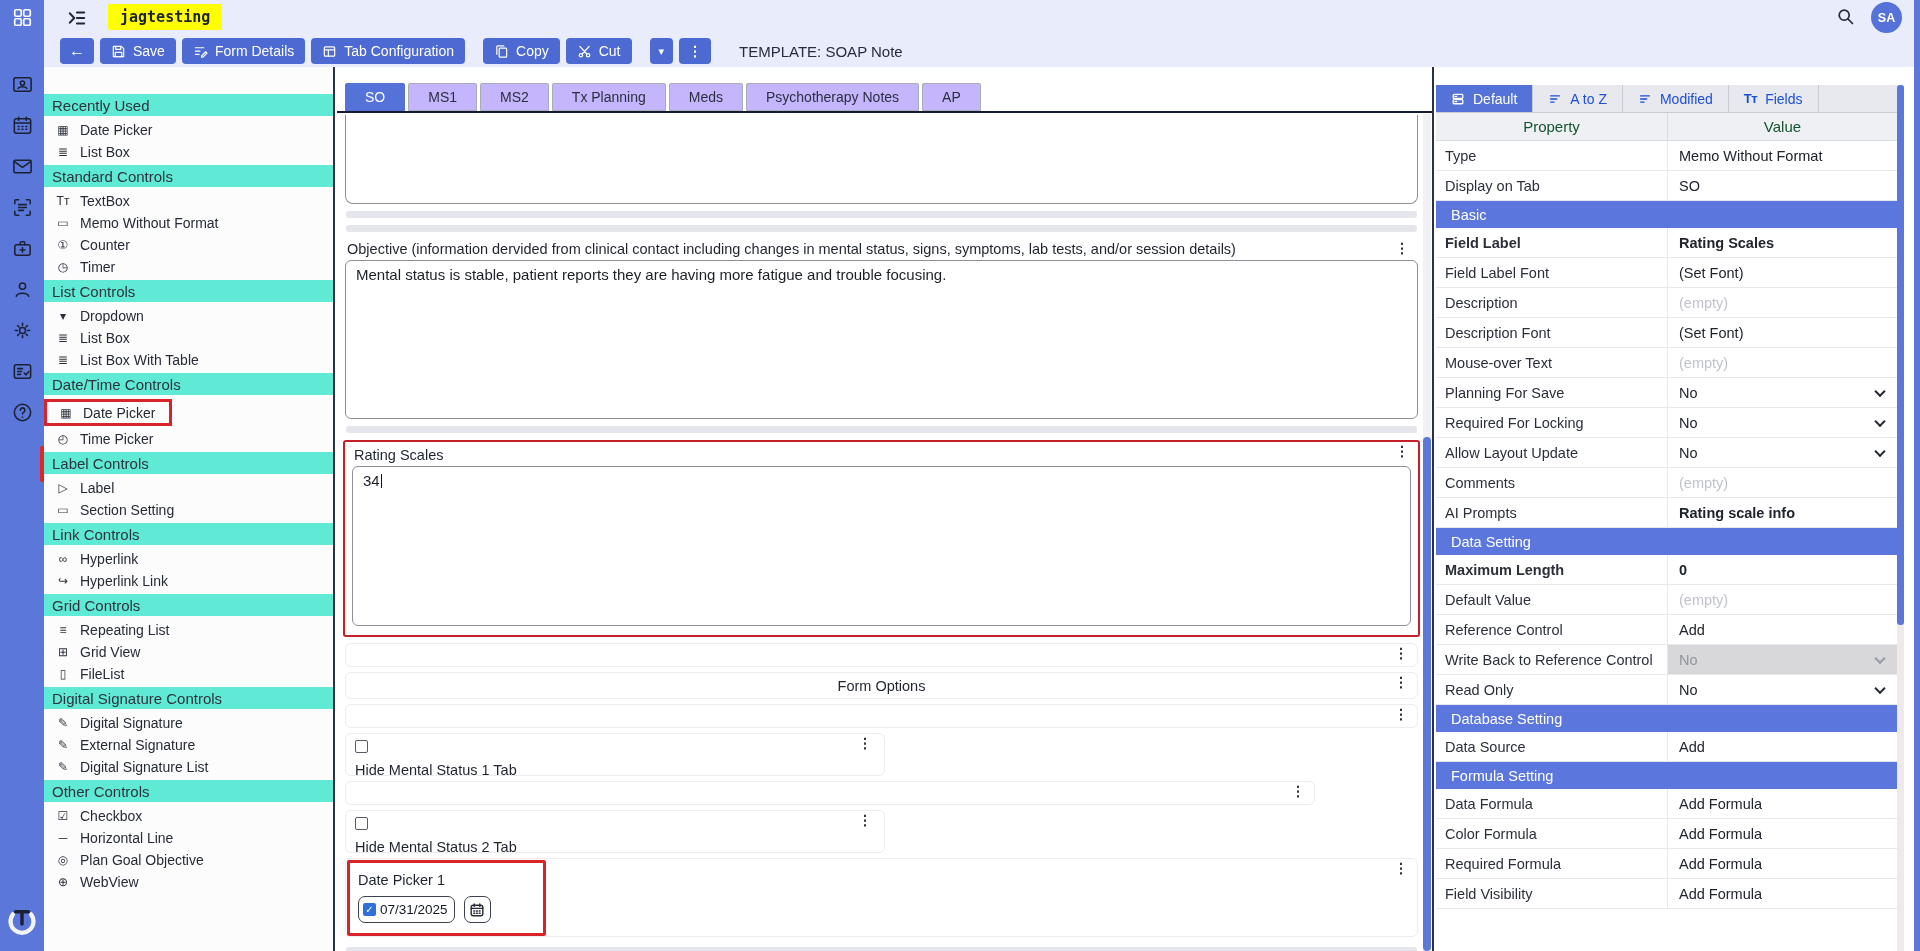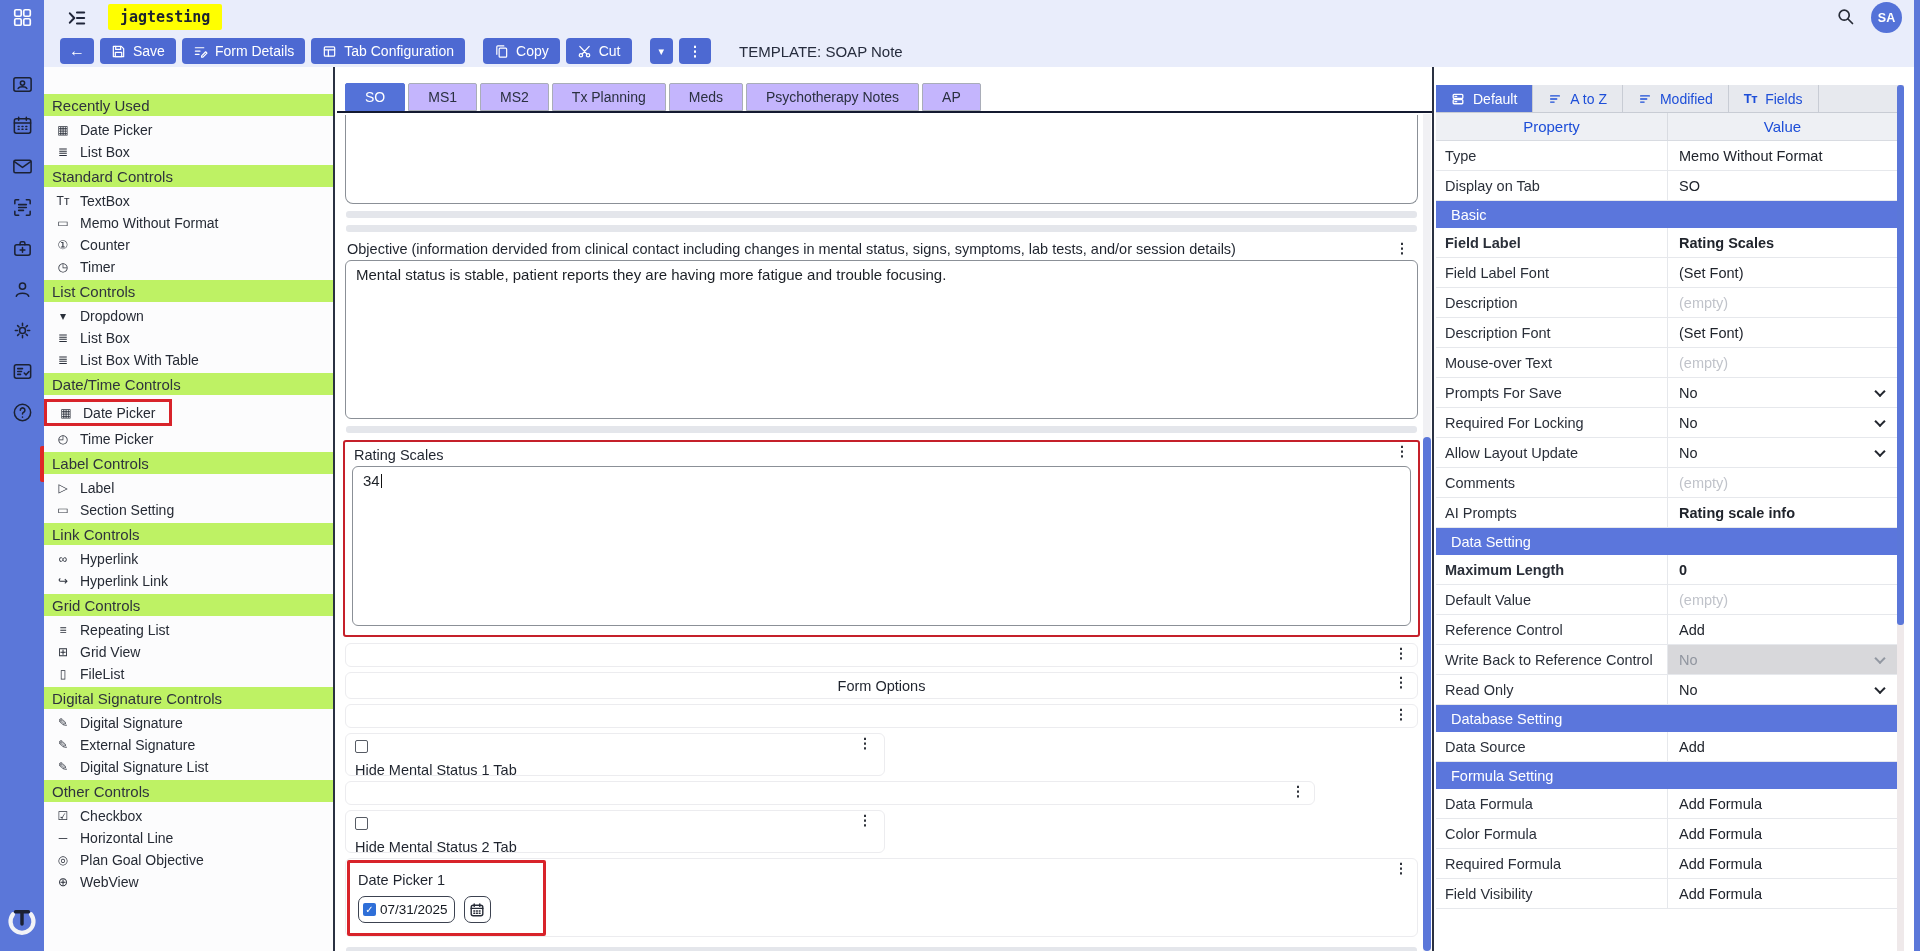--- a/index.html
+++ b/index.html
@@ -27,21 +27,21 @@
   
   #toolbar{position:absolute;left:44px;top:35px;width:1876px;height:32px;background:#e9edfb;display:flex;align-items:center;padding-left:16px;}
   .tbtn{height:26px;background:#4d69d2;color:#fff;border:none;border-radius:4px;font-size:14px;
     font-family:"Liberation Sans",sans-serif;display:inline-flex;align-items:center;gap:7px;padding:0 11px;margin-right:6px;cursor:pointer;}
   .tbtn svg{width:15px;height:15px;stroke:#fff;fill:none;stroke-width:1.3;stroke-linecap:round;stroke-linejoin:round;}
   .tbtn.sq{padding:0 9px;}
   .gap{width:12px;}
   #template-label{color:#262c3d;font-size:15px;margin-left:22px;}
   
   #palette{position:absolute;left:44px;top:67px;width:291px;height:884px;background:#fcfcfd;border-right:2px solid #2a3142;padding-top:24px;}
-  .pal-header{height:22px;background:#bef264;color:#2f333d;font-size:15px;display:flex;align-items:center;padding-left:8px;margin:3px 0;}
+  .pal-header{height:22px;background:#5eead4;color:#2f333d;font-size:15px;display:flex;align-items:center;padding-left:8px;margin:3px 0;}
   .pal-item{height:21px;display:flex;align-items:center;padding-left:9px;margin:1px 0;cursor:pointer;}
   .pal-ico{width:20px;text-align:center;font-size:12px;color:#2a2f3a;flex:none;}
   .pal-label{font-size:14px;color:#262b35;margin-left:7px;white-space:nowrap;}
   .pal-item.hl{display:inline-flex;width:max-content;padding-right:14px;border:3px solid #d8232a;height:27px;margin:1px 0 1px 0;}
   
   #main{position:absolute;left:337px;top:67px;width:1097px;height:884px;background:#fff;border-right:2px solid #2a3142;}
   #tabstrip{position:absolute;left:0;top:16px;width:100%;height:30px;border-bottom:2px solid #141a30;padding-left:8px;display:flex;align-items:flex-end;}
   .tab{height:28px;display:inline-flex;align-items:center;justify-content:center;padding:0 19px;margin-right:3px;
     background:#c4b5fd;border:1px solid #a9adb8;border-radius:2px 2px 0 0;font-size:14px;color:#2a3040;cursor:pointer;}
   .tab.active{background:#5472d8;border-color:#5472d8;color:#fff;}
@@ -72,21 +72,21 @@
   #cal-btn svg{width:16px;height:16px;stroke:#262b36;fill:none;stroke-width:1.4;stroke-linecap:round;}
   #main-scroll{position:absolute;right:1px;top:47px;width:8px;height:837px;background:#f1f1f4;}
   #main-thumb{position:absolute;left:0;top:323px;width:8px;height:514px;background:#5b77d9;border-radius:4px;}
   
   #props{position:absolute;left:1436px;top:67px;width:461px;height:884px;background:#fff;}
   #prop-tabs{position:absolute;left:0;top:18px;width:100%;height:28px;background:#e7e9ee;border-bottom:1px solid #c8ccd4;display:flex;}
   .ptab{display:flex;align-items:center;gap:8px;padding:0 15px;font-size:14px;color:#1d4ed8;border-right:1px solid #c8ccd4;cursor:pointer;white-space:nowrap;}
   .ptab svg{width:14px;height:14px;stroke:currentColor;fill:none;stroke-width:1.5;stroke-linecap:round;}
   .ptab.active{background:#5472d8;color:#fff;}
   .ptab .tt{font-size:13px;font-weight:bold;letter-spacing:-.5px;}
-  #grid-header{position:absolute;left:0;top:46px;width:100%;height:28px;background:#eef0f4;border-bottom:1px solid #d8dbe1;display:flex;font-size:15px;color:#1d4ed8;}
+  #grid-header{position:absolute;left:0;top:46px;width:100%;height:28px;background:#eef0f4;border-bottom:1px solid #d8dbe1;display:flex;font-size:15px;color:#14532d;}
   #grid-header div{display:flex;align-items:center;justify-content:center;}
   #gh-p{width:232px;border-right:1px solid #d8dbe1;}
   #gh-v{flex:1;}
   #prop-rows{position:absolute;left:0;top:74px;width:100%;height:810px;overflow:hidden;}
   .prow{display:flex;height:30px;border-bottom:1px solid #e6e8ec;font-size:14.5px;}
   .pcell{width:232px;padding-left:9px;color:#2a2f39;border-right:1px solid #e6e8ec;display:flex;align-items:center;}
   .vcell{flex:1;padding-left:11px;color:#20242c;position:relative;display:flex;align-items:center;}
   .prow.section{height:27px;background:#5b76dc;color:#fff;padding-left:15px;display:flex;align-items:center;font-size:14.5px;border-bottom:none;}
   .b{font-weight:bold;}
   .ph{color:#c0c3ca;}
@@ -492,21 +492,21 @@
       </div>
       <div class="prow">
         <div class="pcell">Description Font</div>
         <div class="vcell">(Set Font)</div>
       </div>
       <div class="prow">
         <div class="pcell">Mouse-over Text</div>
         <div class="vcell ph">(empty)</div>
       </div>
       <div class="prow">
-        <div class="pcell">Prompts For Save</div>
+        <div class="pcell">Planning For Save</div>
         <div class="vcell">No<span class="chev"></span></div>
       </div>
       <div class="prow">
         <div class="pcell">Required For Locking</div>
         <div class="vcell">No<span class="chev"></span></div>
       </div>
       <div class="prow">
         <div class="pcell">Allow Layout Update</div>
         <div class="vcell">No<span class="chev"></span></div>
       </div>

